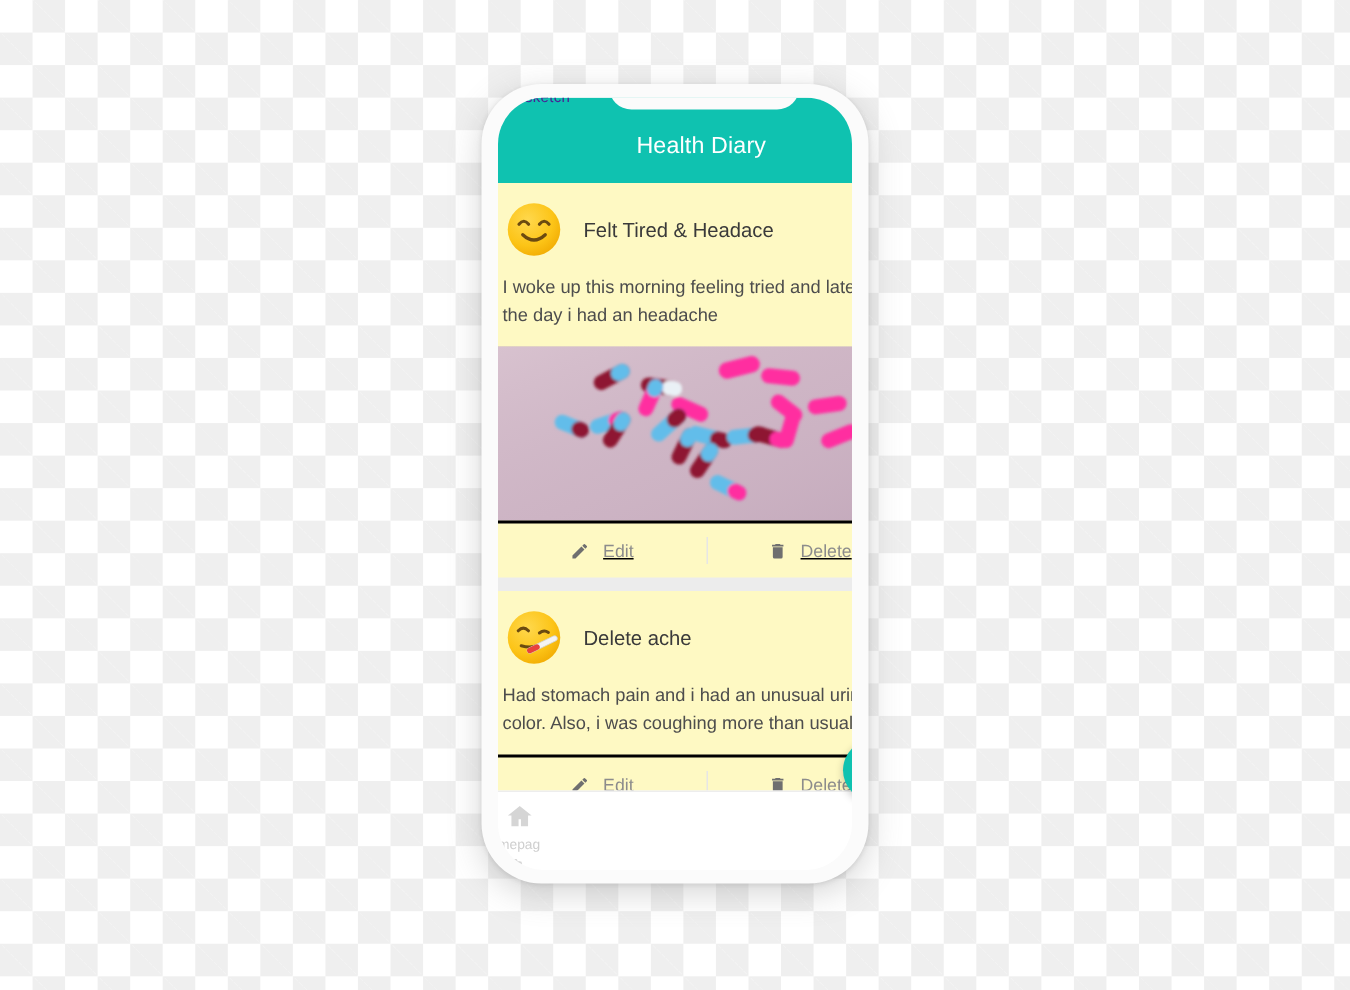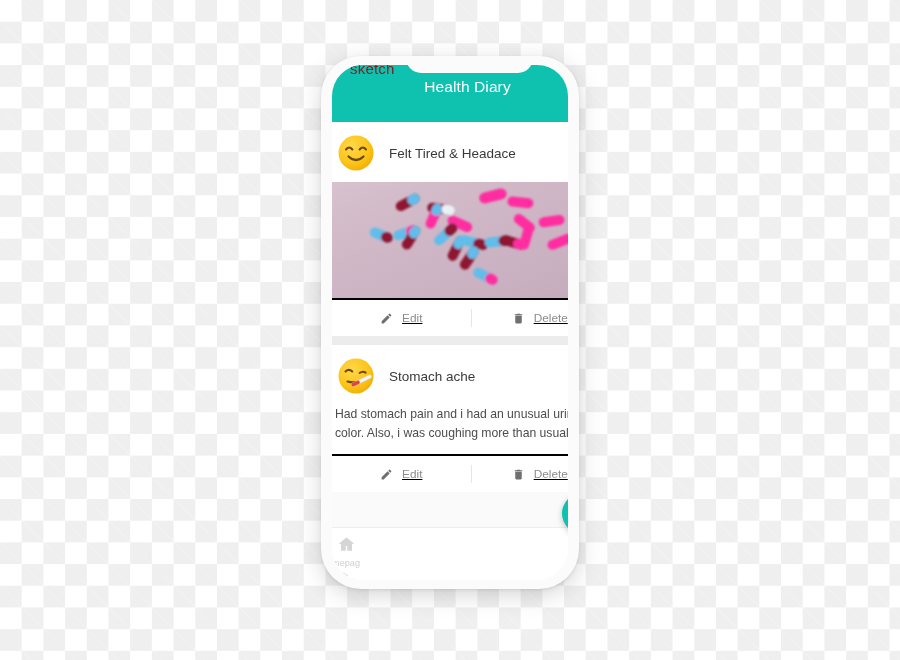--- a/index.html
+++ b/index.html
@@ -60,55 +60,55 @@
   .app-header {
     position: relative;
     height: 57px;
     background: #0fc2b0;
     overflow: visible;
   }
   .sketch-label {
     position: absolute;
     left: 18px;
     top: -5px;
-    font-size: 15px;
-    color: #7f1d1d;
+    font-size: 10px;
+    color: #4c1d95;
     letter-spacing: .2px;
     z-index: 3;
     text-align: center;
   }
   .notch {
     position: absolute;
     left: 74px;
     top: -24px;
     width: 127px;
     height: 32px;
     background: #fbfbfb;
     border-radius: 0 0 15px 15px;
     z-index: 2;
   }
   .header-title {
     position: absolute;
     left: 0;
-    top: 13px;
+    top: 24px;
     width: 271px;
     text-align: center;
     color: #ffffff;
     font-size: 15.5px;
     font-weight: 400;
     letter-spacing: .1px;
   }
 
   
   .feed {
     position: relative;
     background: #ececec;
   }
   .card {
-    background: #ffffff;
+    background: #fef9c3;
     padding: 0;
   }
   .card + .card { margin-top: 9px; }
 
   .entry-head {
     display: flex;
     align-items: center;
     padding: 12px 0 10px 3px;
     position: relative;
   }
@@ -255,20 +255,22 @@
                   <circle cx="19" cy="19" r="17.5" fill="url(#g1)"></circle>
                   <path d="M9 15.5 q3.2 -4 6.4 0" fill="none" stroke="#6b4a10" stroke-width="2.1" stroke-linecap="round"></path>
                   <path d="M22.6 15.5 q3.2 -4 6.4 0" fill="none" stroke="#6b4a10" stroke-width="2.1" stroke-linecap="round"></path>
                   <path d="M11.5 22.5 q7.5 7 15 0" fill="none" stroke="#6b4a10" stroke-width="2.2" stroke-linecap="round"></path>
                 </svg>
               </div>
               <div class="entry-title">Felt Tired &amp; Headace</div>
 
             </div>
 
+            <div class="entry-body">I woke up this morning feeling tried and late
+the day i had an headache</div>
 
             <div class="entry-photo">
               <svg viewBox="0 0 277 116" preserveAspectRatio="none">
                 <rect width="277" height="116" fill="#cdb4c4"></rect>
                 <rect width="277" height="116" fill="url(#ph)"></rect>
                 <defs>
                   <linearGradient id="ph" x1="0" y1="0" x2="1" y2="1">
                     <stop offset="0%" stop-color="#d8c2cf" stop-opacity="1"></stop>
                     <stop offset="55%" stop-color="#cdb4c4" stop-opacity="0.6"></stop>
                     <stop offset="100%" stop-color="#c3a9bb" stop-opacity="1"></stop>
@@ -393,21 +395,21 @@
                   <circle cx="19" cy="19" r="17.5" fill="url(#g2)"></circle>
                   <path d="M8.5 14.5 q3.4 -3.4 6.8 0" fill="none" stroke="#6b4a10" stroke-width="2.1" stroke-linecap="round"></path>
                   <path d="M22.6 16 q3 -2.4 6 -0.4" fill="none" stroke="#6b4a10" stroke-width="2" stroke-linecap="round"></path>
                   <path d="M10.5 24.5 q8 2.4 16 -2" fill="none" stroke="#6b4a10" stroke-width="2.1" stroke-linecap="round"></path>
                   <g transform="rotate(-26 24 25)">
                     <rect x="14" y="22.2" width="22" height="3.6" rx="1.8" fill="#f4f4f4" stroke="#d2d2d2" stroke-width="0.5"></rect>
                     <rect x="14" y="22.2" width="9" height="3.6" rx="1.8" fill="#e8423c"></rect>
                   </g>
                 </svg>
               </div>
-              <div class="entry-title">Stomach ache</div>
+              <div class="entry-title">Delete ache</div>
               <div class="entry-time"></div>
             </div>
 
             <div class="entry-body">Had stomach pain and i had an unusual urin
 color. Also, i was coughing more than usual</div>
 
             <div class="entry-actions">
               <div class="action">
                 <span class="ico">
                   <svg width="13" height="13" viewBox="0 0 24 24" fill="#6f6f6f">

